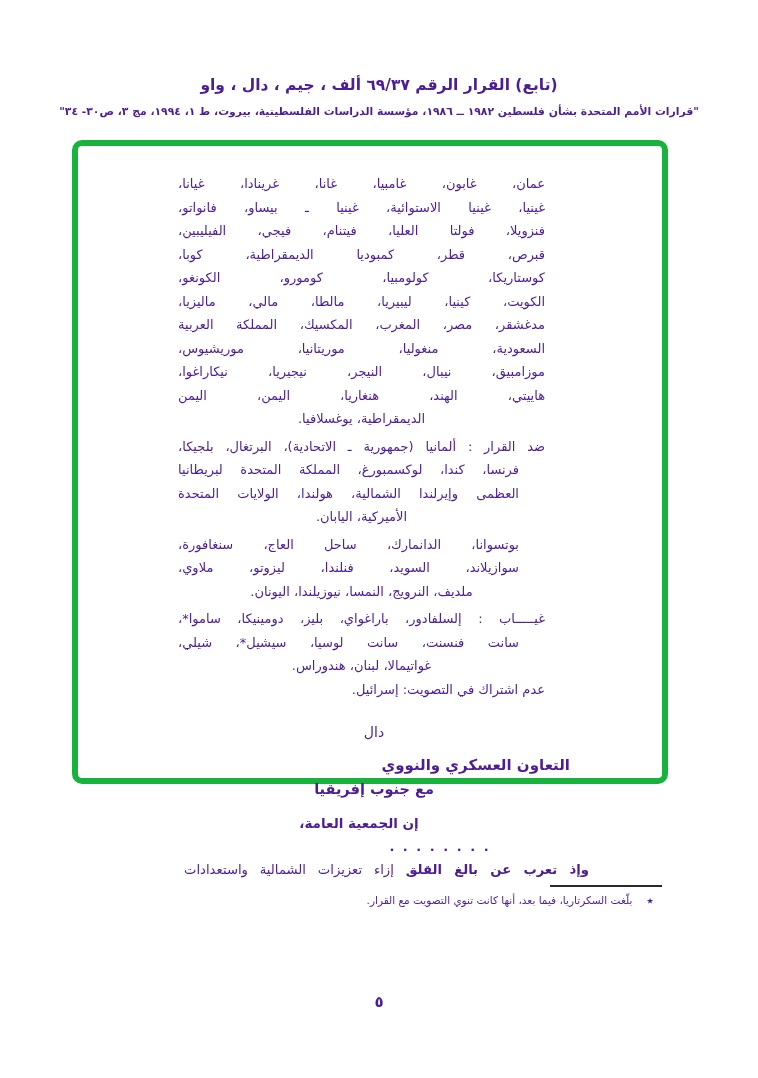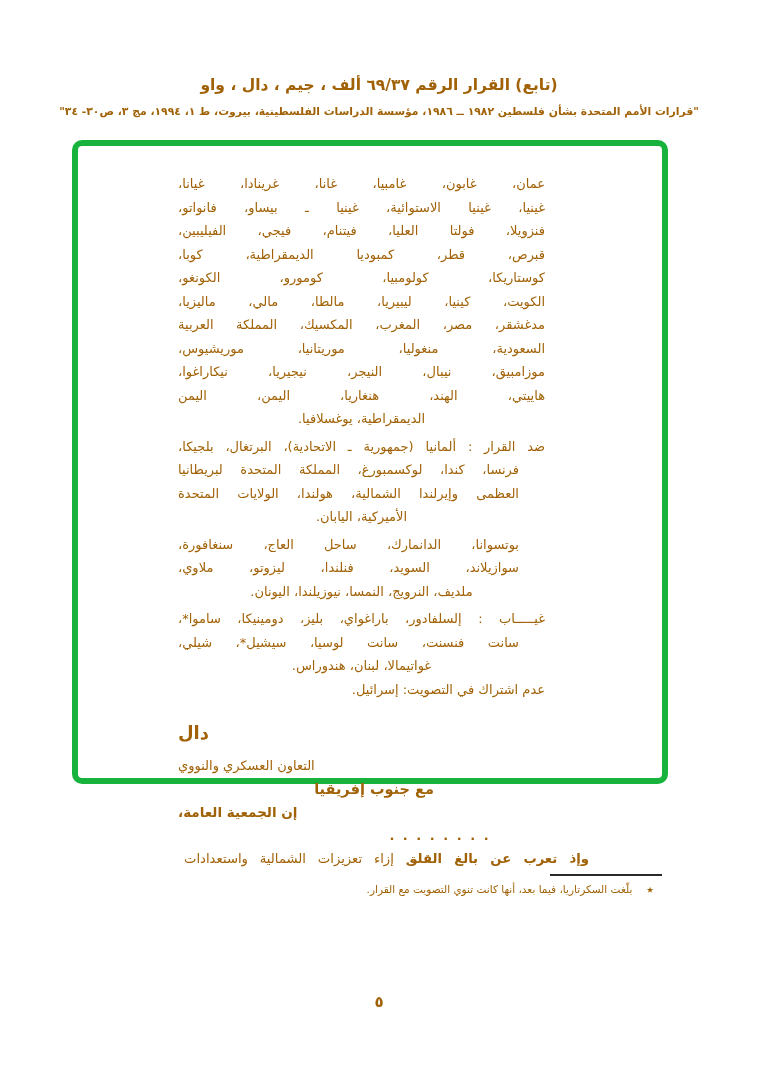--- a/index.html
+++ b/index.html
@@ -1,38 +1,38 @@
 <!DOCTYPE html>
 <html lang="ar" dir="rtl"><head>
 <meta charset="utf-8">
 <style>
   html,body{margin:0;padding:0;background:#ffffff;}
   .page{
     position:relative;width:758px;height:1078px;background:#ffffff;
-    font-family:"DejaVu Sans",sans-serif;color:#a16207;direction:rtl;overflow:hidden;
+    font-family:"DejaVu Sans",sans-serif;color:#4c1d95;direction:rtl;overflow:hidden;
   }
   .hdr1{position:absolute;top:76px;left:0;right:0;text-align:center;
         font-size:15.5px;font-weight:bold;letter-spacing:0;}
   .hdr2{position:absolute;top:105px;left:0;right:0;text-align:center;
         font-size:10.8px;font-weight:bold;}
   .frame{
     position:absolute;left:72px;top:140px;width:596px;height:644px;
     box-sizing:border-box;border:6px solid #17b33c;border-radius:10px;
     padding-top:26px;
   }
   .vote-col{margin:0 117px 0 100px;font-size:13px;line-height:23.5px;}
   .jline{text-align:justify;text-align-last:justify;white-space:normal;}
   .cline{text-align:center;}
   .rline{text-align:right;}
   .indent{margin-right:26px;}
   .blockgap{height:4px;}
-  .sec-letter{margin:20px 92px 0 100px;text-align:left;font-weight:bold;font-size:18px;line-height:23px;}
-  .sec-title{margin:10px 92px 0 100px;text-align:left;font-weight:normal;font-size:13px;line-height:23px;}
+  .sec-letter{margin:20px 92px 0 100px;text-align:center;font-weight:normal;font-size:14px;line-height:23px;}
+  .sec-title{margin:10px 92px 0 100px;text-align:right;font-weight:bold;font-size:15px;line-height:23px;}
   .sec-subtitle{margin:0 92px 0 100px;text-align:center;font-weight:bold;font-size:14.5px;line-height:24px;}
-  .opening{margin:0 122px 0 100px;text-align:left;font-weight:bold;font-size:13.5px;line-height:23px;}
+  .opening{margin:11px 122px 0 100px;text-align:center;font-weight:bold;font-size:13.5px;line-height:23px;}
   .dots{margin:1px 60px 0 200px;text-align:center;font-size:13px;font-weight:bold;
         letter-spacing:2px;line-height:22px;}
   .clause{margin:0 73px 0 106px;font-size:13.2px;line-height:23.5px;
           text-align:justify;text-align-last:justify;}
   .clause .b{font-weight:bold;}
   .fn-rule{margin:3px 0 0 auto;margin-right:0;width:112px;border:0;border-top:2px solid #2a2a2a;}
   .fn-row{display:flex;flex-direction:row;align-items:flex-start;
           margin:5px 8px 0 60px;direction:rtl;}
   .fn-marker{font-weight:bold;font-size:14px;line-height:16px;margin-left:14px;}
   .fn-text{font-size:10.5px;line-height:16px;text-align:right;}

